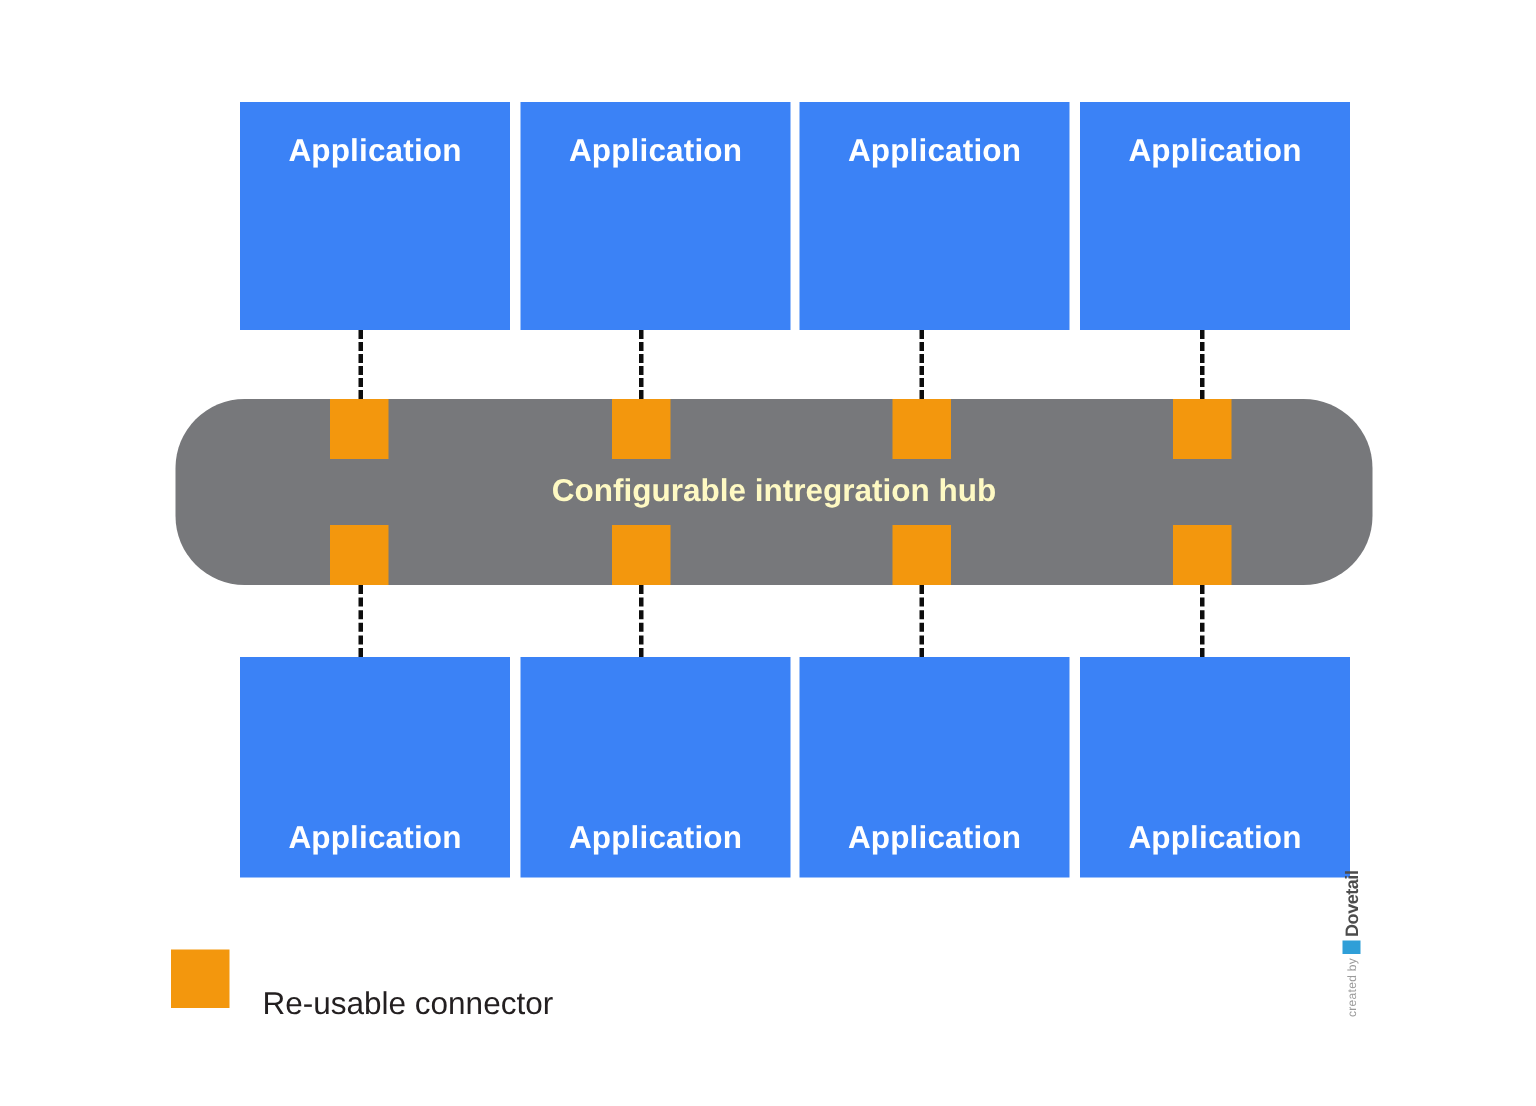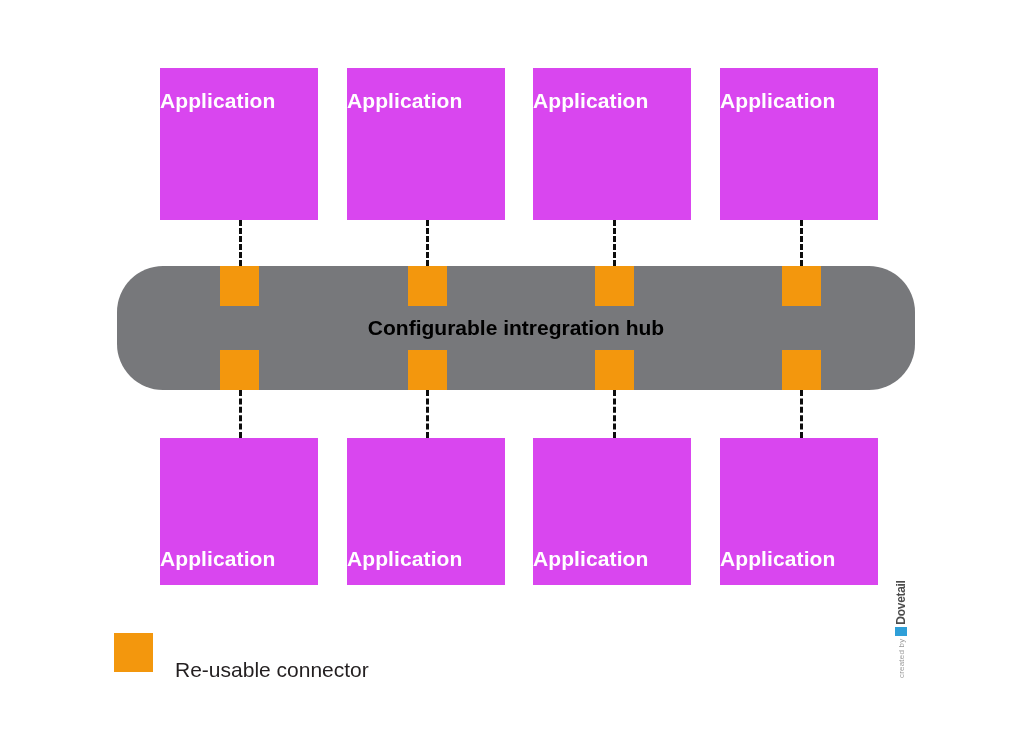--- a/index.html
+++ b/index.html
@@ -15,25 +15,26 @@
     font-family: "Liberation Sans", sans-serif;
   }
   #canvas {
     position: absolute;
     left: 0; top: 0;
     width: 1024px;
     height: 737px;
   }
   .app-box {
     position: absolute;
-    width: 158px;
+    width: 180px;
     height: 152px;
-    background: #d946ef;
+    background: #3b82f6;
     box-sizing: border-box;
     display: flex;
+    justify-content: center;
   }
   .app-box.top { align-items: flex-start; padding-top: 22px; }
   .app-box.bottom { align-items: flex-end; padding-bottom: 16px; }
   .app-label {
     color: #ffffff;
     font-size: 21px;
     font-weight: bold;
     letter-spacing: 0.1px;
     line-height: 1;
     white-space: nowrap;
@@ -49,21 +50,21 @@
   }
   .hub-title {
     position: absolute;
     left: 0;
     top: 0;
     width: 798px;
     height: 124px;
     display: flex;
     align-items: center;
     justify-content: center;
-    color: #000000;
+    color: #fef9c3;
     font-size: 21px;
     font-weight: bold;
     white-space: nowrap;
     pointer-events: none;
   }
   .connector {
     position: absolute;
     width: 39px;
     height: 40px;
     background: #f3970d;

